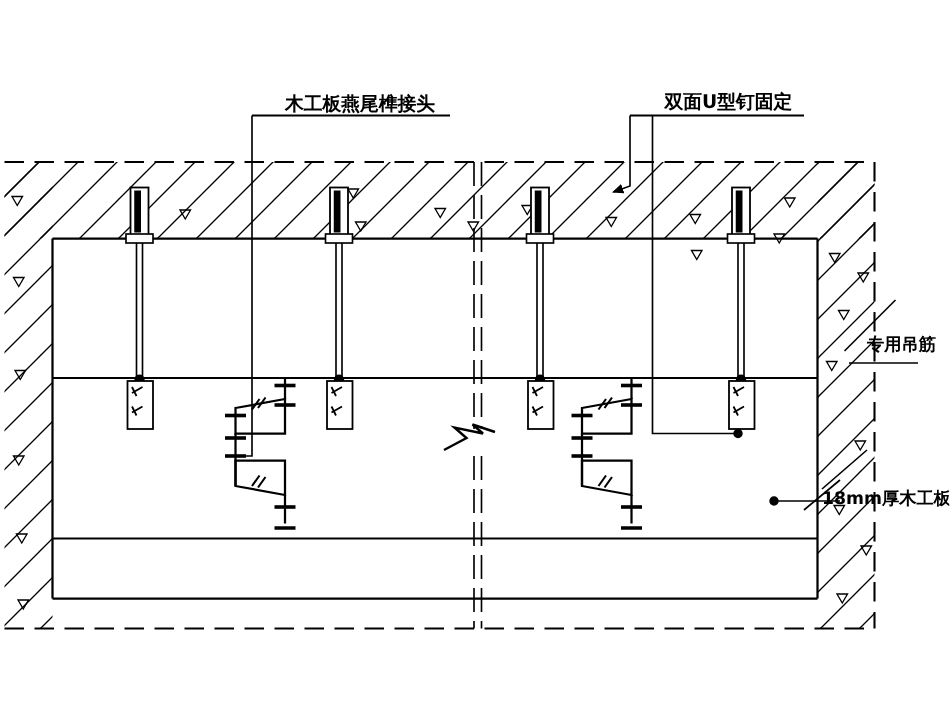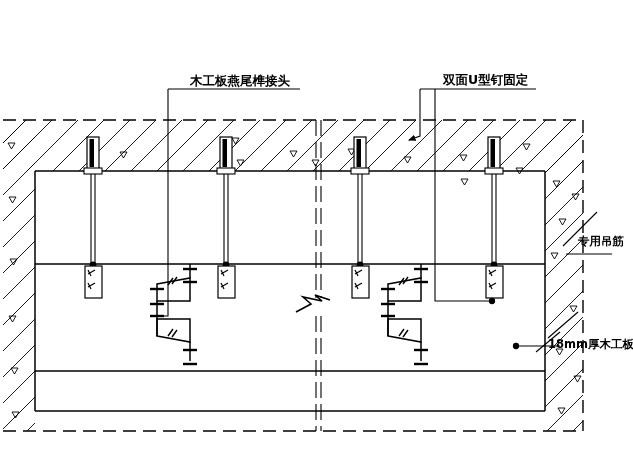--- a/index.html
+++ b/index.html
@@ -1,18 +1,18 @@
 <!DOCTYPE html>
 <html><head>
 <meta charset="utf-8">
 <style>
   html,body{margin:0;padding:0;background:#ffffff;}
   body{width:633px;height:471px;position:relative;overflow:hidden;
        font-family:"DejaVu Sans","Liberation Sans",sans-serif;}
-  #stage{position:absolute;left:0;top:16px;width:633px;height:418px;}
+  #stage{position:absolute;left:0;top:4px;width:633px;height:418px;}
   svg{display:block;}
   .lbl{font-weight:bold;fill:#000;font-family:"DejaVu Sans","Liberation Sans",sans-serif;}
 </style>
 </head>
 <body>
 
 <div id="stage">
 <svg width="633" height="471" viewBox="0 0 633 471">
   <defs>
     <pattern id="hatch" width="26" height="26" patternUnits="userSpaceOnUse" patternTransform="rotate(0)">

